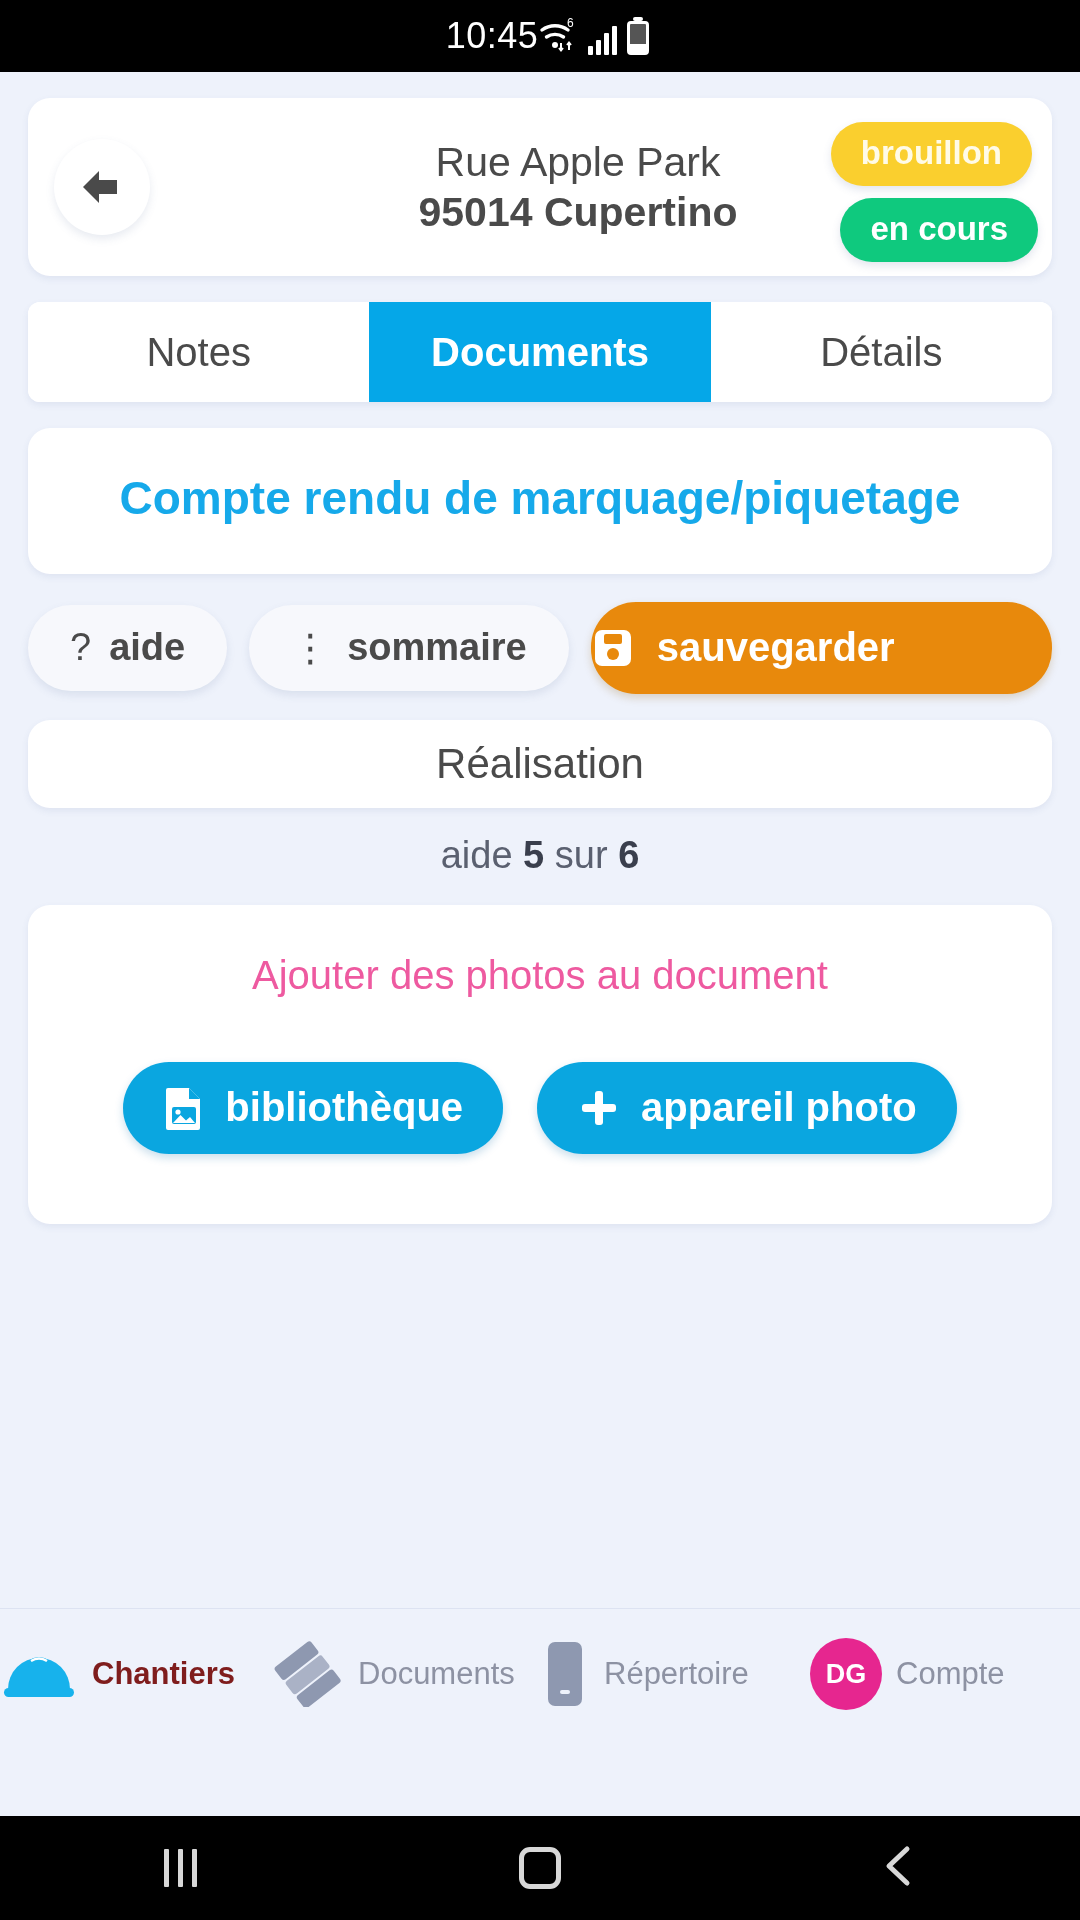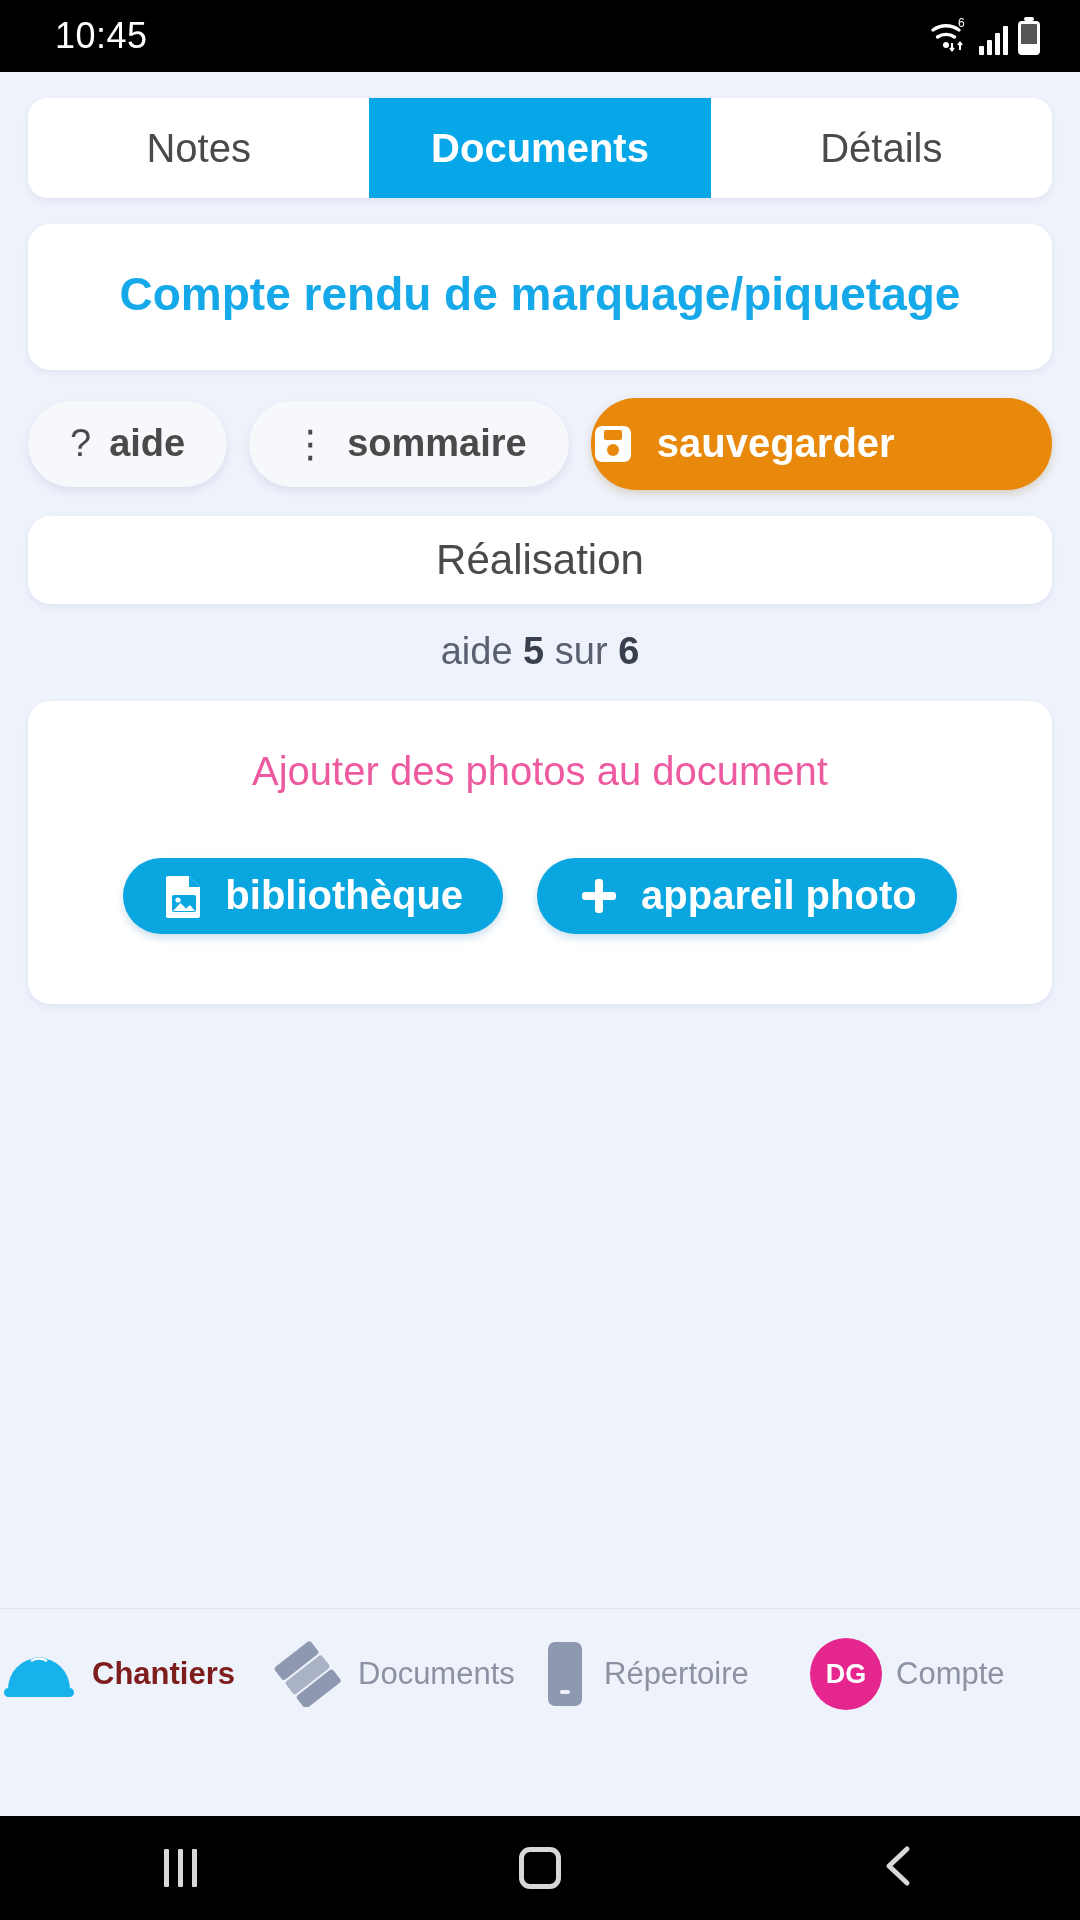--- a/index.html
+++ b/index.html
@@ -7,21 +7,21 @@
     width: 1080px; height: 1920px;
     font-family: "Liberation Sans", sans-serif;
     background: #ffffff;
     overflow: hidden;
   }
   .phone { position: relative; width: 1080px; height: 1920px; display: flex; flex-direction: column; background: #eef2fb; }
 
   
   .statusbar {
     height: 72px; background: #000; color: #fff;
-    display: flex; align-items: center; justify-content: space-between;
+    display: flex; align-items: center; justify-content: center;
     padding: 0 40px 0 55px; flex: 0 0 72px;
   }
   .sb-time { font-size: 36px; font-weight: 400; letter-spacing: 0.5px; }
   .sb-icons { display: flex; align-items: flex-end; gap: 10px; }
   .ic-wifi { position: relative; width: 40px; height: 38px; }
   .ic-wifi svg { display:block; }
   .ic-signal { display: flex; align-items: flex-end; gap: 3px; height: 30px; }
   .ic-signal i { display: block; width: 5px; background: #fff; border-radius: 1px; }
   .ic-signal i:nth-child(1) { height: 9px; }
   .ic-signal i:nth-child(2) { height: 15px; }
@@ -56,21 +56,21 @@
   .badge {
     border-radius: 40px; padding: 12px 30px 14px; font-size: 33px; font-weight: 700;
     color: #fffbe8; box-shadow: 0 4px 8px rgba(80,100,150,0.16); white-space: nowrap;
   }
   .badge.draft { background: #facf2e; }
   .badge.progress { background: #0fc97e; color: #fff; margin-right: -6px; }
 
   
   .tabs {
     margin-top: 26px; height: 100px; display: flex; overflow: hidden;
-    background: #fff; border-radius: 20px; box-shadow: 0 3px 7px rgba(70,90,140,0.09);
+    background: #fff; border-radius: 12px; box-shadow: 0 3px 7px rgba(70,90,140,0.09);
   }
   .tab {
     flex: 1 1 0; display: flex; align-items: center; justify-content: center;
     font-size: 40px; color: #4a4a4a; font-weight: 400; background: #fff;
   }
   .tab.active { background: #05a7e8; color: #fff; font-weight: 700; }
 
   
   .doc-title-card { margin-top: 26px; padding: 40px 40px 44px; text-align: center; }
   .doc-title { font-size: 46px; font-weight: 700; color: #16a9ea; line-height: 1.34; }
@@ -97,21 +97,21 @@
 
   
   .pager { text-align: center; font-size: 38px; color: #5a6070; padding: 26px 0 22px; }
   .pager b { font-weight: 700; color: #3a3f4d; }
 
   
   .photos-card { margin-top: 6px; padding: 48px 30px 70px; text-align: center; }
   .photos-title { font-size: 40px; color: #ee5aa0; margin-bottom: 64px; }
   .photo-btns { display: flex; justify-content: center; gap: 34px; }
   .btn-blue {
-    background: #0aa6e0; color: #fff; border-radius: 50px; height: 76px;
+    background: #0aa6e0; color: #fff; border-radius: 50px; height: 92px;
     display: flex; align-items: center; justify-content: center; gap: 20px;
     padding: 0 40px; font-size: 40px; font-weight: 700;
     box-shadow: 0 4px 9px rgba(20,110,170,0.22);
   }
   .btn-blue svg { display: block; flex: 0 0 auto; }
 
   
   .tabbar {
     flex: 0 0 208px; background: #eef2fb; border-top: 1px solid #dde3f2;
     display: flex; align-items: flex-start; padding-top: 22px;
@@ -156,20 +156,37 @@
           <i></i>
           <i></i>
           <i></i>
         </span>
       <span class="ic-batt"></span>
     </div>
   </div>
 
   <div class="content">
 
+    <div class="card header-card">
+      <div class="back-btn">
+        <span>
+          <svg width="50" height="44" viewBox="0 0 50 44">
+            <path d="M22 6 L6 22 L22 38 L22 29 L40 29 L40 15 L22 15 Z" fill="#4a4a4a"></path>
+          </svg>
+        </span>
+      </div>
+      <div class="addr">
+        <div class="addr-line1">Rue Apple Park</div>
+        <div class="addr-line2">95014 Cupertino</div>
+      </div>
+      <div class="badges">
+        <span class="badge draft">brouillon</span>
+        <span class="badge progress">en cours</span>
+      </div>
+    </div>
 
     <div class="tabs">
       <div class="tab">Notes</div>
       <div class="tab active">Documents</div>
       <div class="tab">Détails</div>
     </div>
 
     <div class="card doc-title-card">
       <div class="doc-title">Compte rendu de marquage/piquetage</div>
     </div>

